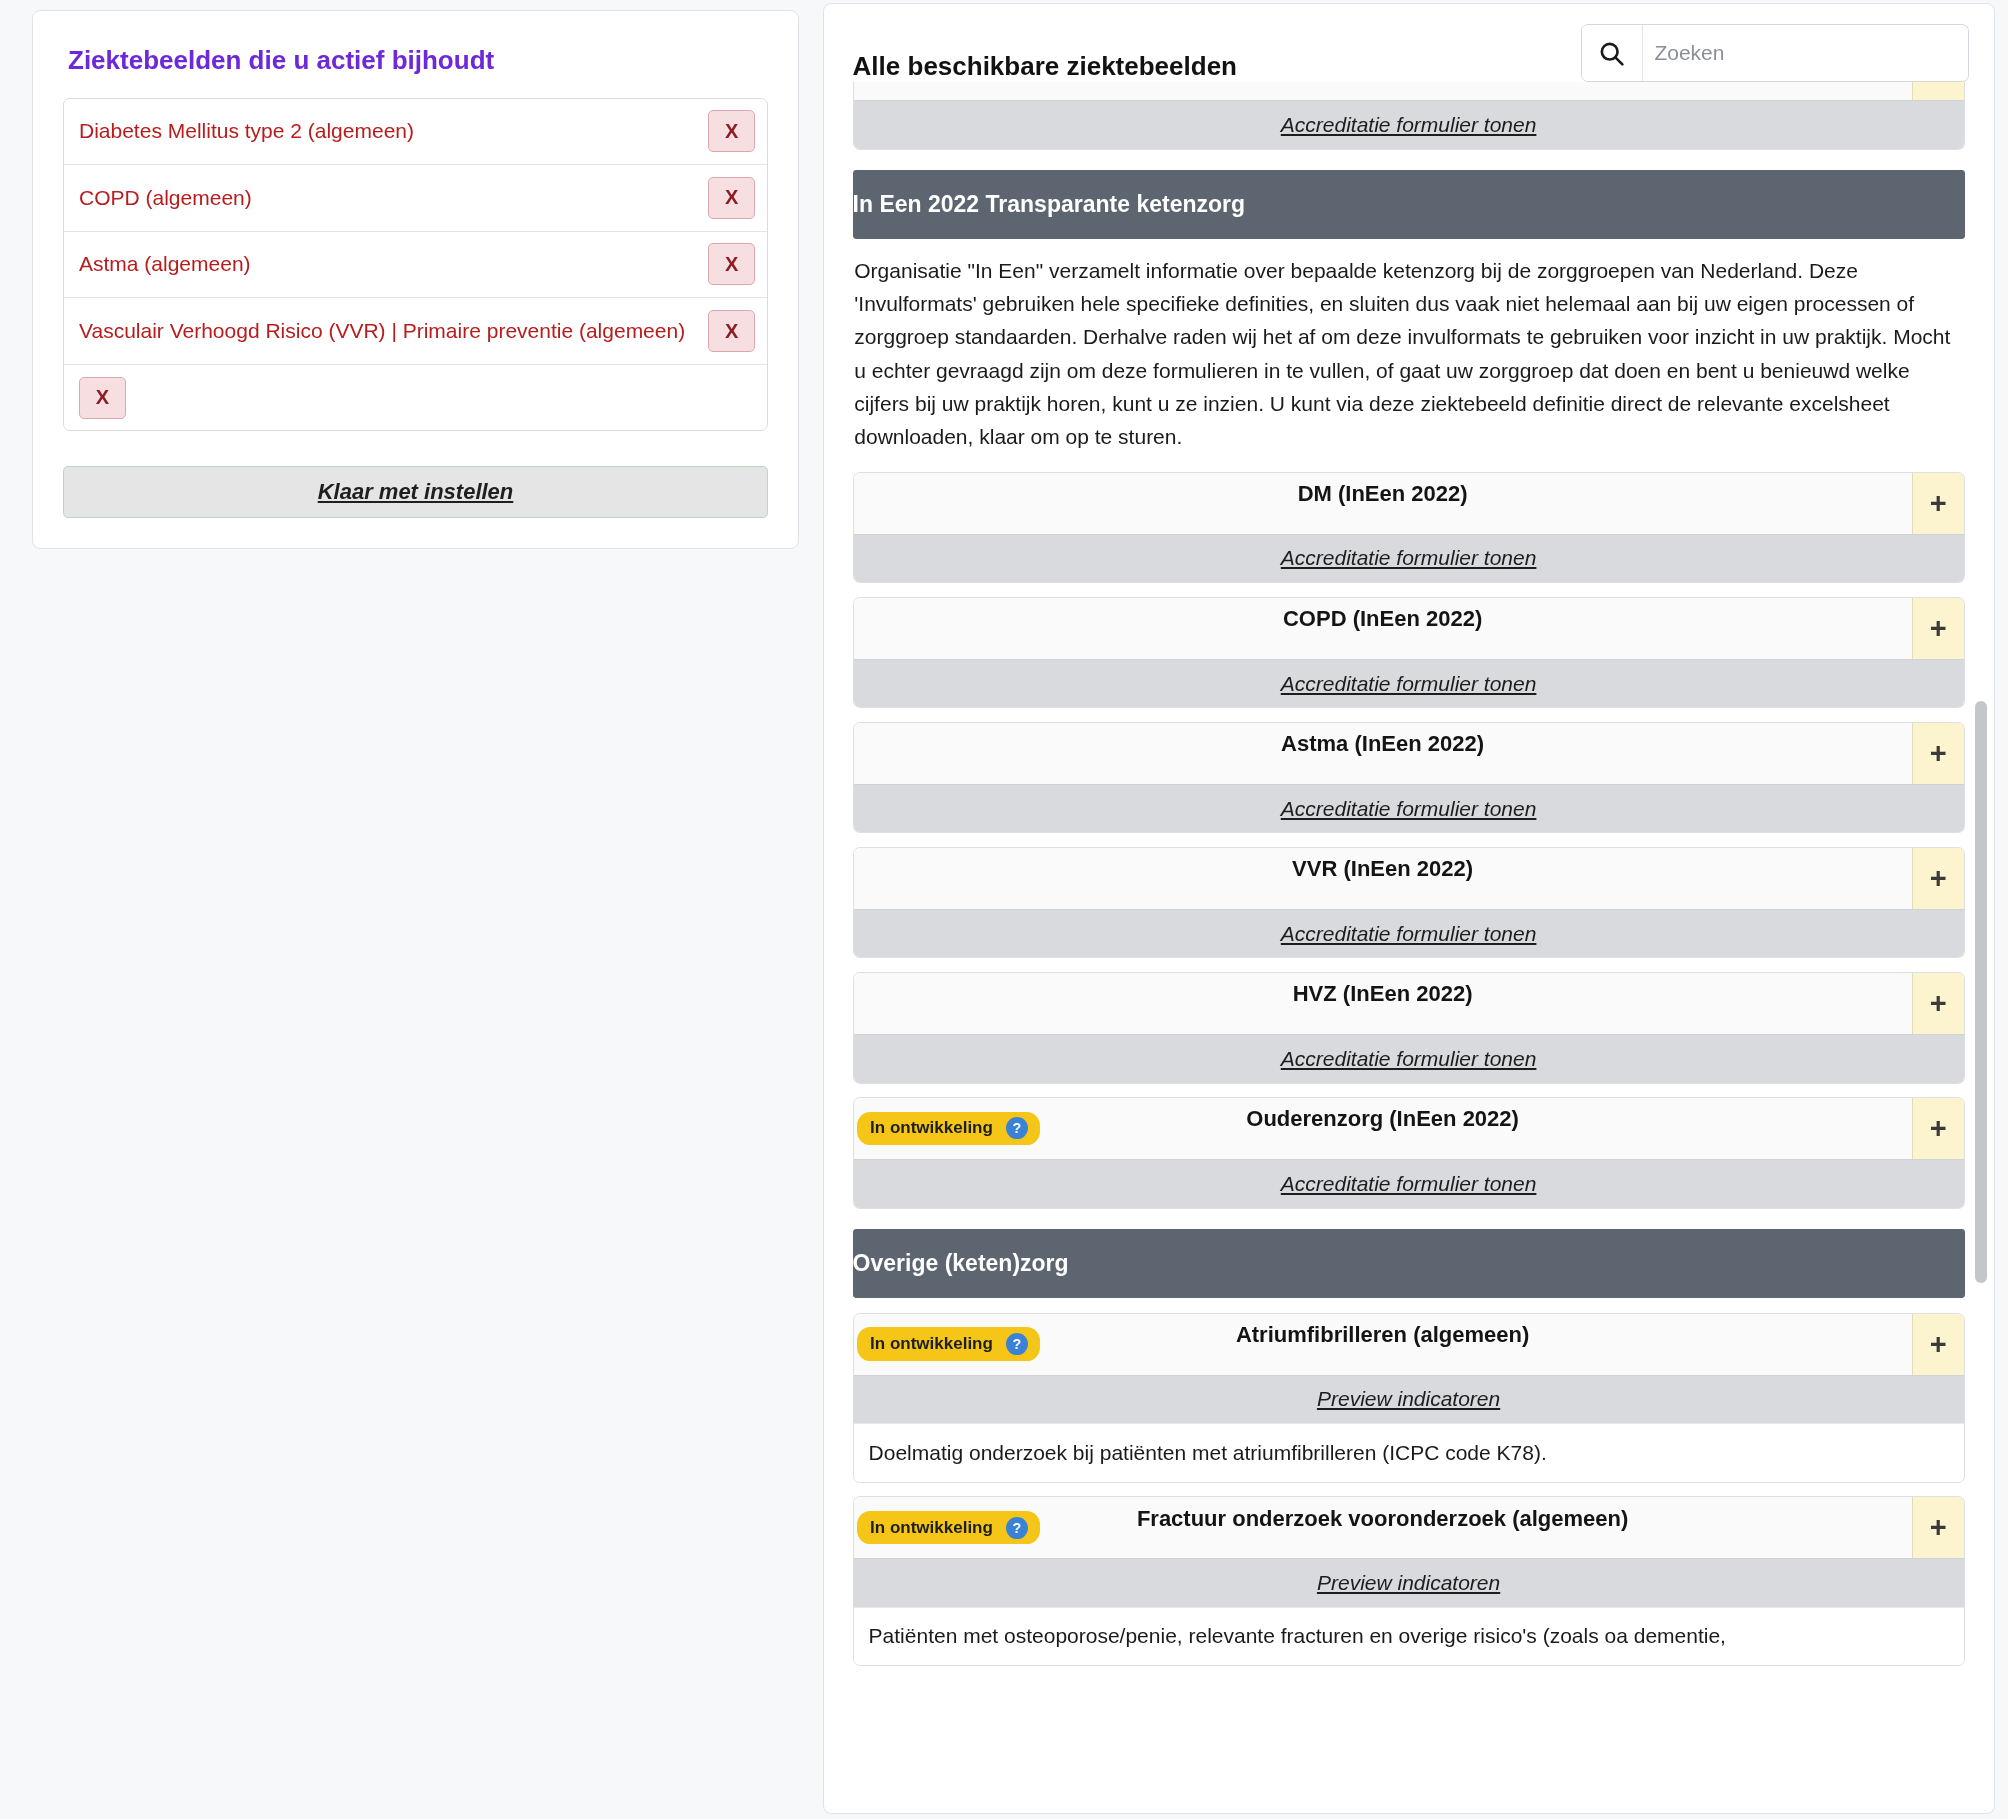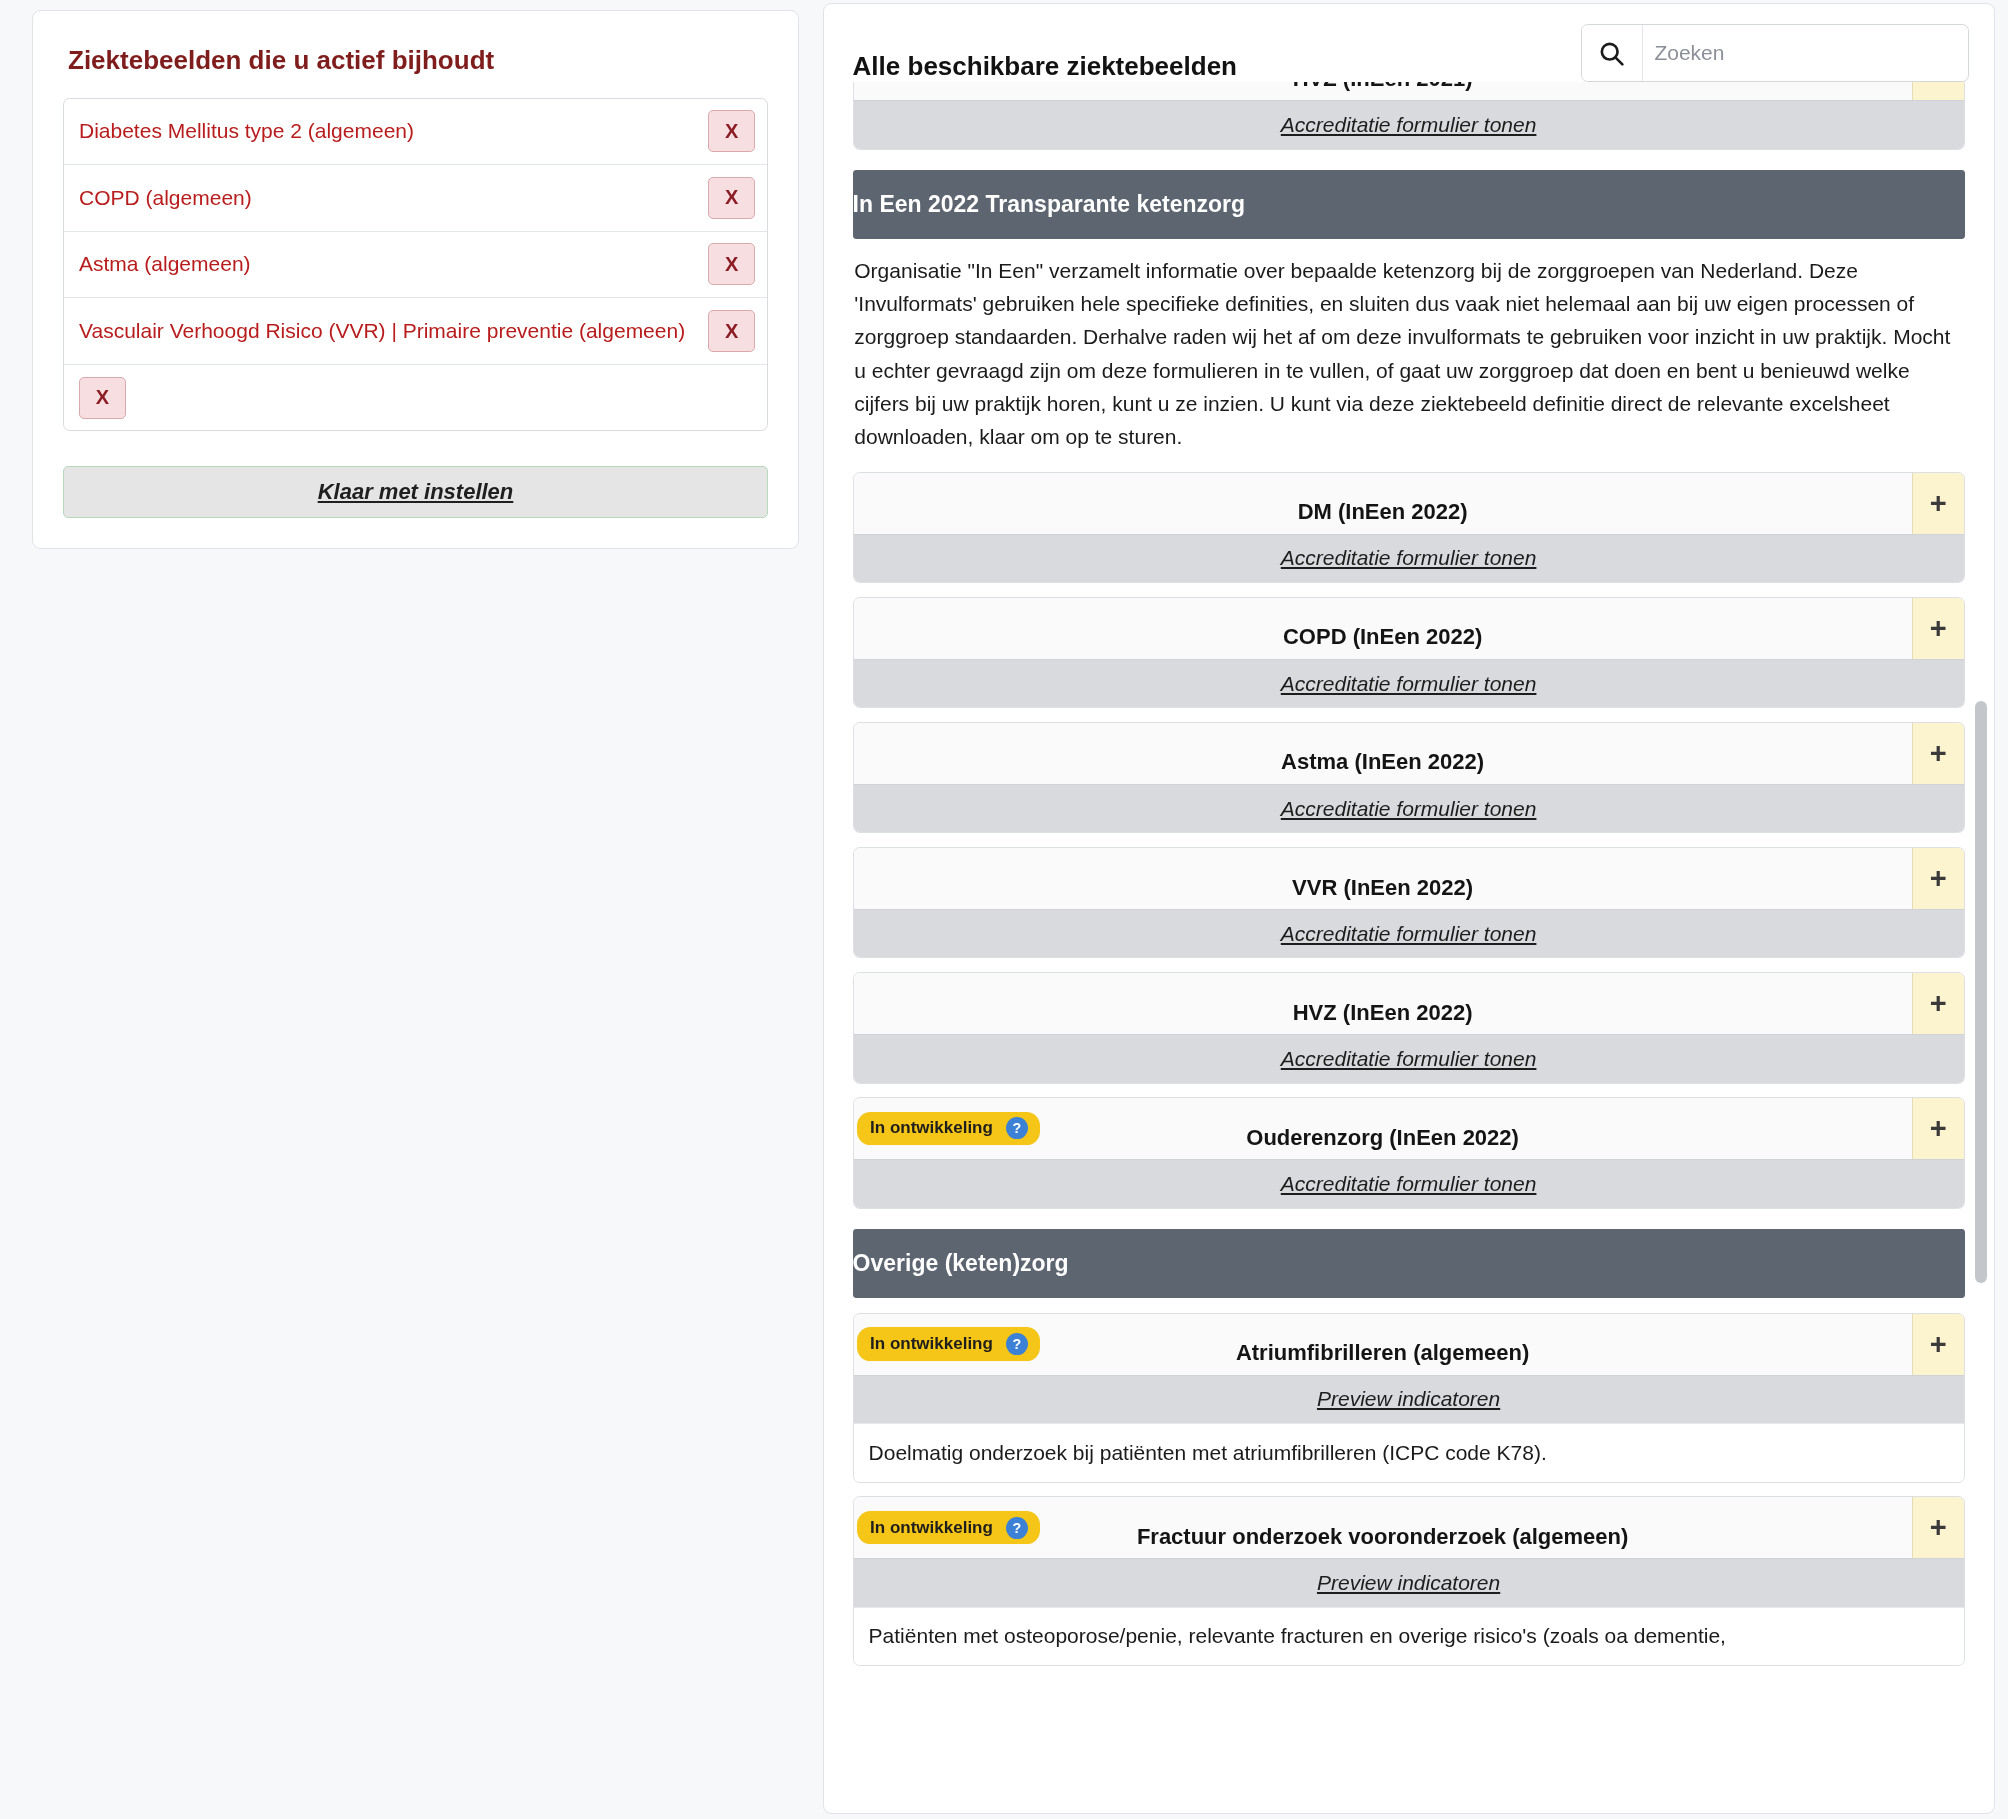--- a/index.html
+++ b/index.html
@@ -31,21 +31,21 @@
     background: #ffffff;
     border: 0.8px solid #dfe2e6;
     border-radius: 8.4px;
     padding: 20px 30px 30px 30px;
     flex: 0 0 auto;
   }
   .left-title {
     font-size: 26px;
     font-weight: bold;
     margin: 13.5px 0 22px 5px;
-    color: #7f1d1d;
+    color: #6d28d9;
   }
   .active-list {
     border: 0.8px solid #d8dbe0;
     border-radius: 6.7px;
     overflow: hidden;
     background: #fff;
   }
   .active-row {
     display: flex;
     align-items: center;
@@ -166,21 +166,21 @@
   .card-head {
     display: flex;
     align-items: stretch;
     justify-content: space-between;
     background: #fafafa;
     min-height: 61px;
   }
   .card-head-inner {
     flex: 1;
     display: flex;
-    align-items: flex-end;
+    align-items: flex-start;
     justify-content: center;
     position: relative;
     padding: 8.4px 0;
   }
   .badge {
     position: absolute;
     left: 3px;
     top: 50%;
     transform: translateY(-50%);
     background: #f5c518;

